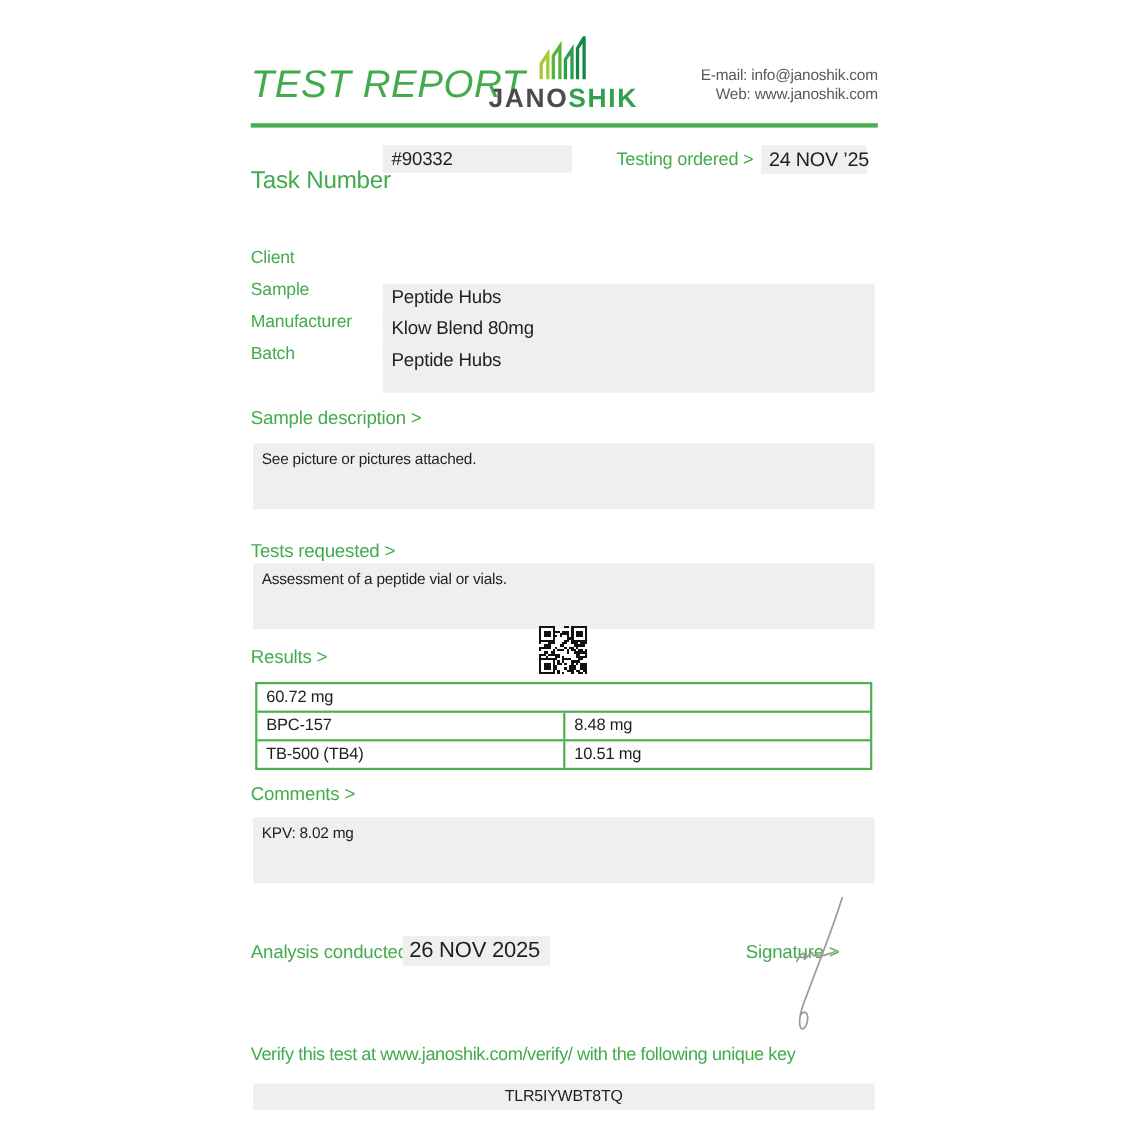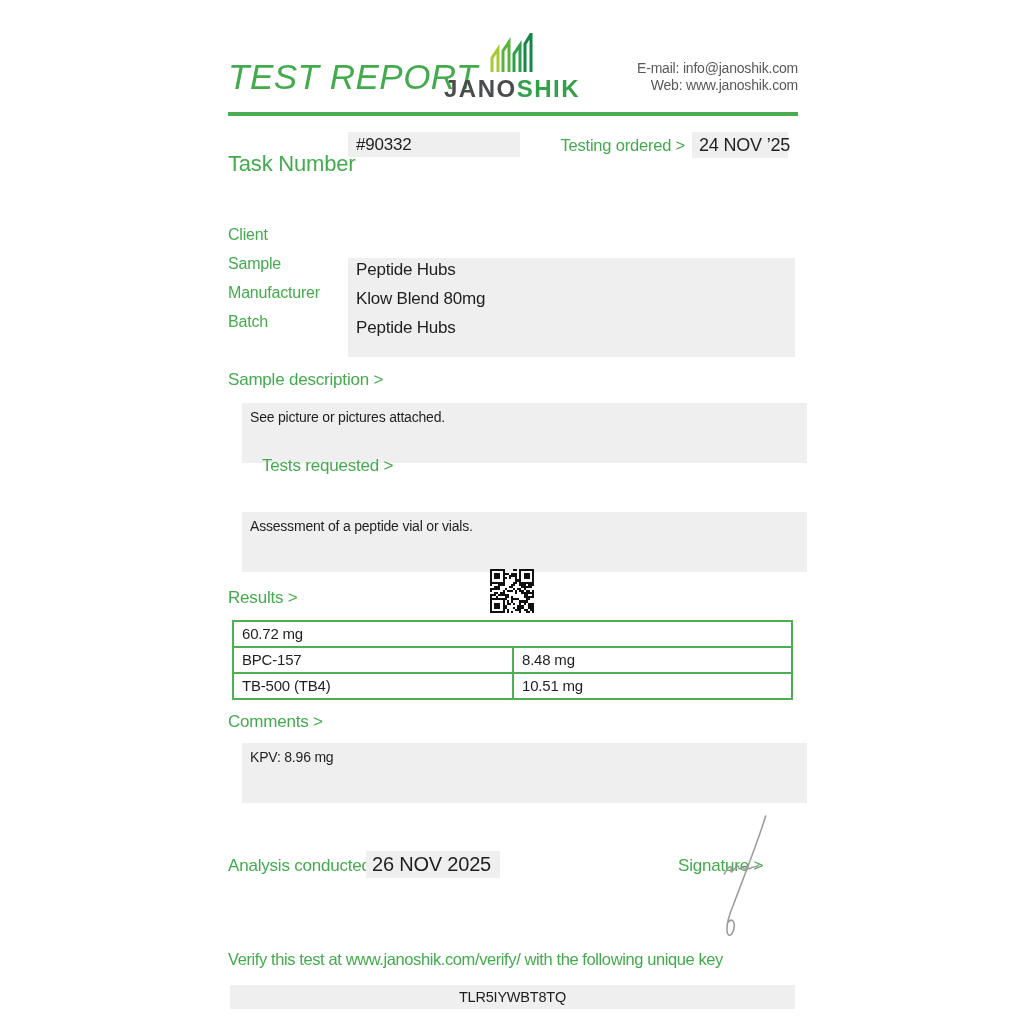--- a/index.html
+++ b/index.html
@@ -28,21 +28,21 @@
   
   .fields{top:224px;left:228px;width:567px;}
   .frow{position:relative;height:29px;}
   .flabel{position:absolute;left:0;top:2px;font-size:16px;}
   .fval{position:absolute;left:120px;top:0;width:439px;height:41px;line-height:23px;
         background:#efefef;font-size:17px;padding-left:8px;margin-top:34px;}
 
   
   .seclabel{font-size:17px;}
   .secbox{position:absolute;left:230px;width:549px;height:48px;background:#efefef;
-          font-size:14px;padding:6px 8px;white-space:nowrap;margin-left:12px;}
+          font-size:14px;padding:6px 8px;white-space:nowrap;}
   .qr{top:569px;left:489px;}
 
   
   .rtable{top:620px;left:232px;width:557px;border:2px solid #4caf50;}
   .rrow{display:flex;border-top:2px solid #4caf50;}
   .rrow:first-child{border-top:none;}
   .cl{width:270px;border-right:2px solid #4caf50;padding:3px 0 3px 8px;font-size:15px;line-height:18px;}
   .cr{flex:1;padding:3px 0 3px 8px;font-size:15px;line-height:18px;}
 
   
@@ -104,21 +104,21 @@
       <span class="fval">Peptide Hubs</span>
     </div>
     <div class="frow">
       <span class="flabel green">Batch</span>
     </div>
   </div>
 
   <div class="abs seclabel green" style="top:370px;left:228px;">Sample description &gt;</div>
   <div class="secbox" style="top:403px;">See picture or pictures attached.</div>
 
-  <div class="abs seclabel green" style="top:456px;left:228px;margin-left:34px;">Tests requested &gt;</div>
+  <div class="abs seclabel green" style="top:491px;left:228px;">Tests requested &gt;</div>
   <div class="secbox" style="top:512px;">Assessment of a peptide vial or vials.</div>
 
   <svg class="abs qr" width="46" height="44" viewBox="0 0 21 21" style="shape-rendering:crispEdges;" fill="#111">
     <g>
       <rect x="0" y="0" width="7" height="7"></rect>
         <rect x="1" y="1" width="5" height="5" fill="#fff"></rect>
         <rect x="2" y="2" width="3" height="3"></rect>
     </g>
     <g>
       <rect x="14" y="0" width="7" height="7"></rect>
@@ -287,21 +287,21 @@
       <div class="cl">BPC-157</div>
       <div class="cr">8.48 mg</div>
     </div>
     <div class="rrow">
       <div class="cl">TB-500 (TB4)</div>
       <div class="cr">10.51 mg</div>
     </div>
   </div>
 
   <div class="abs seclabel green" style="top:712px;left:228px;">Comments &gt;</div>
-  <div class="secbox" style="top:743px;">KPV: 8.96 mg</div>
+  <div class="secbox" style="top:743px;">KPV: 8.02 mg</div>
 
   <div class="abs an-label green">Analysis conducted &gt;</div>
   <div class="abs an-box">26 NOV 2025</div>
 
   <div class="abs sig-label green">Signature &gt;</div>
 
   <svg class="abs" style="top:812px;left:702px;" width="80" height="128" viewBox="0 0 80 130" fill="none" stroke="#9b9b9b" stroke-width="1.6" stroke-linecap="round">
     <path d="M64 4 C57 28 44 60 31 95 C26 107 24 117 25 122 C26 128 31 125 32 117 C33 110 29 108 26 112"></path>
     <path d="M22 63 C26 55 30 53 29 59 C28 64 32 58 35 55 C37 53 36 60 39 57 C42 54 41 60 44 57 C46 55 46 59 49 57 C51 55 54 57 58 53"></path>
   </svg>

